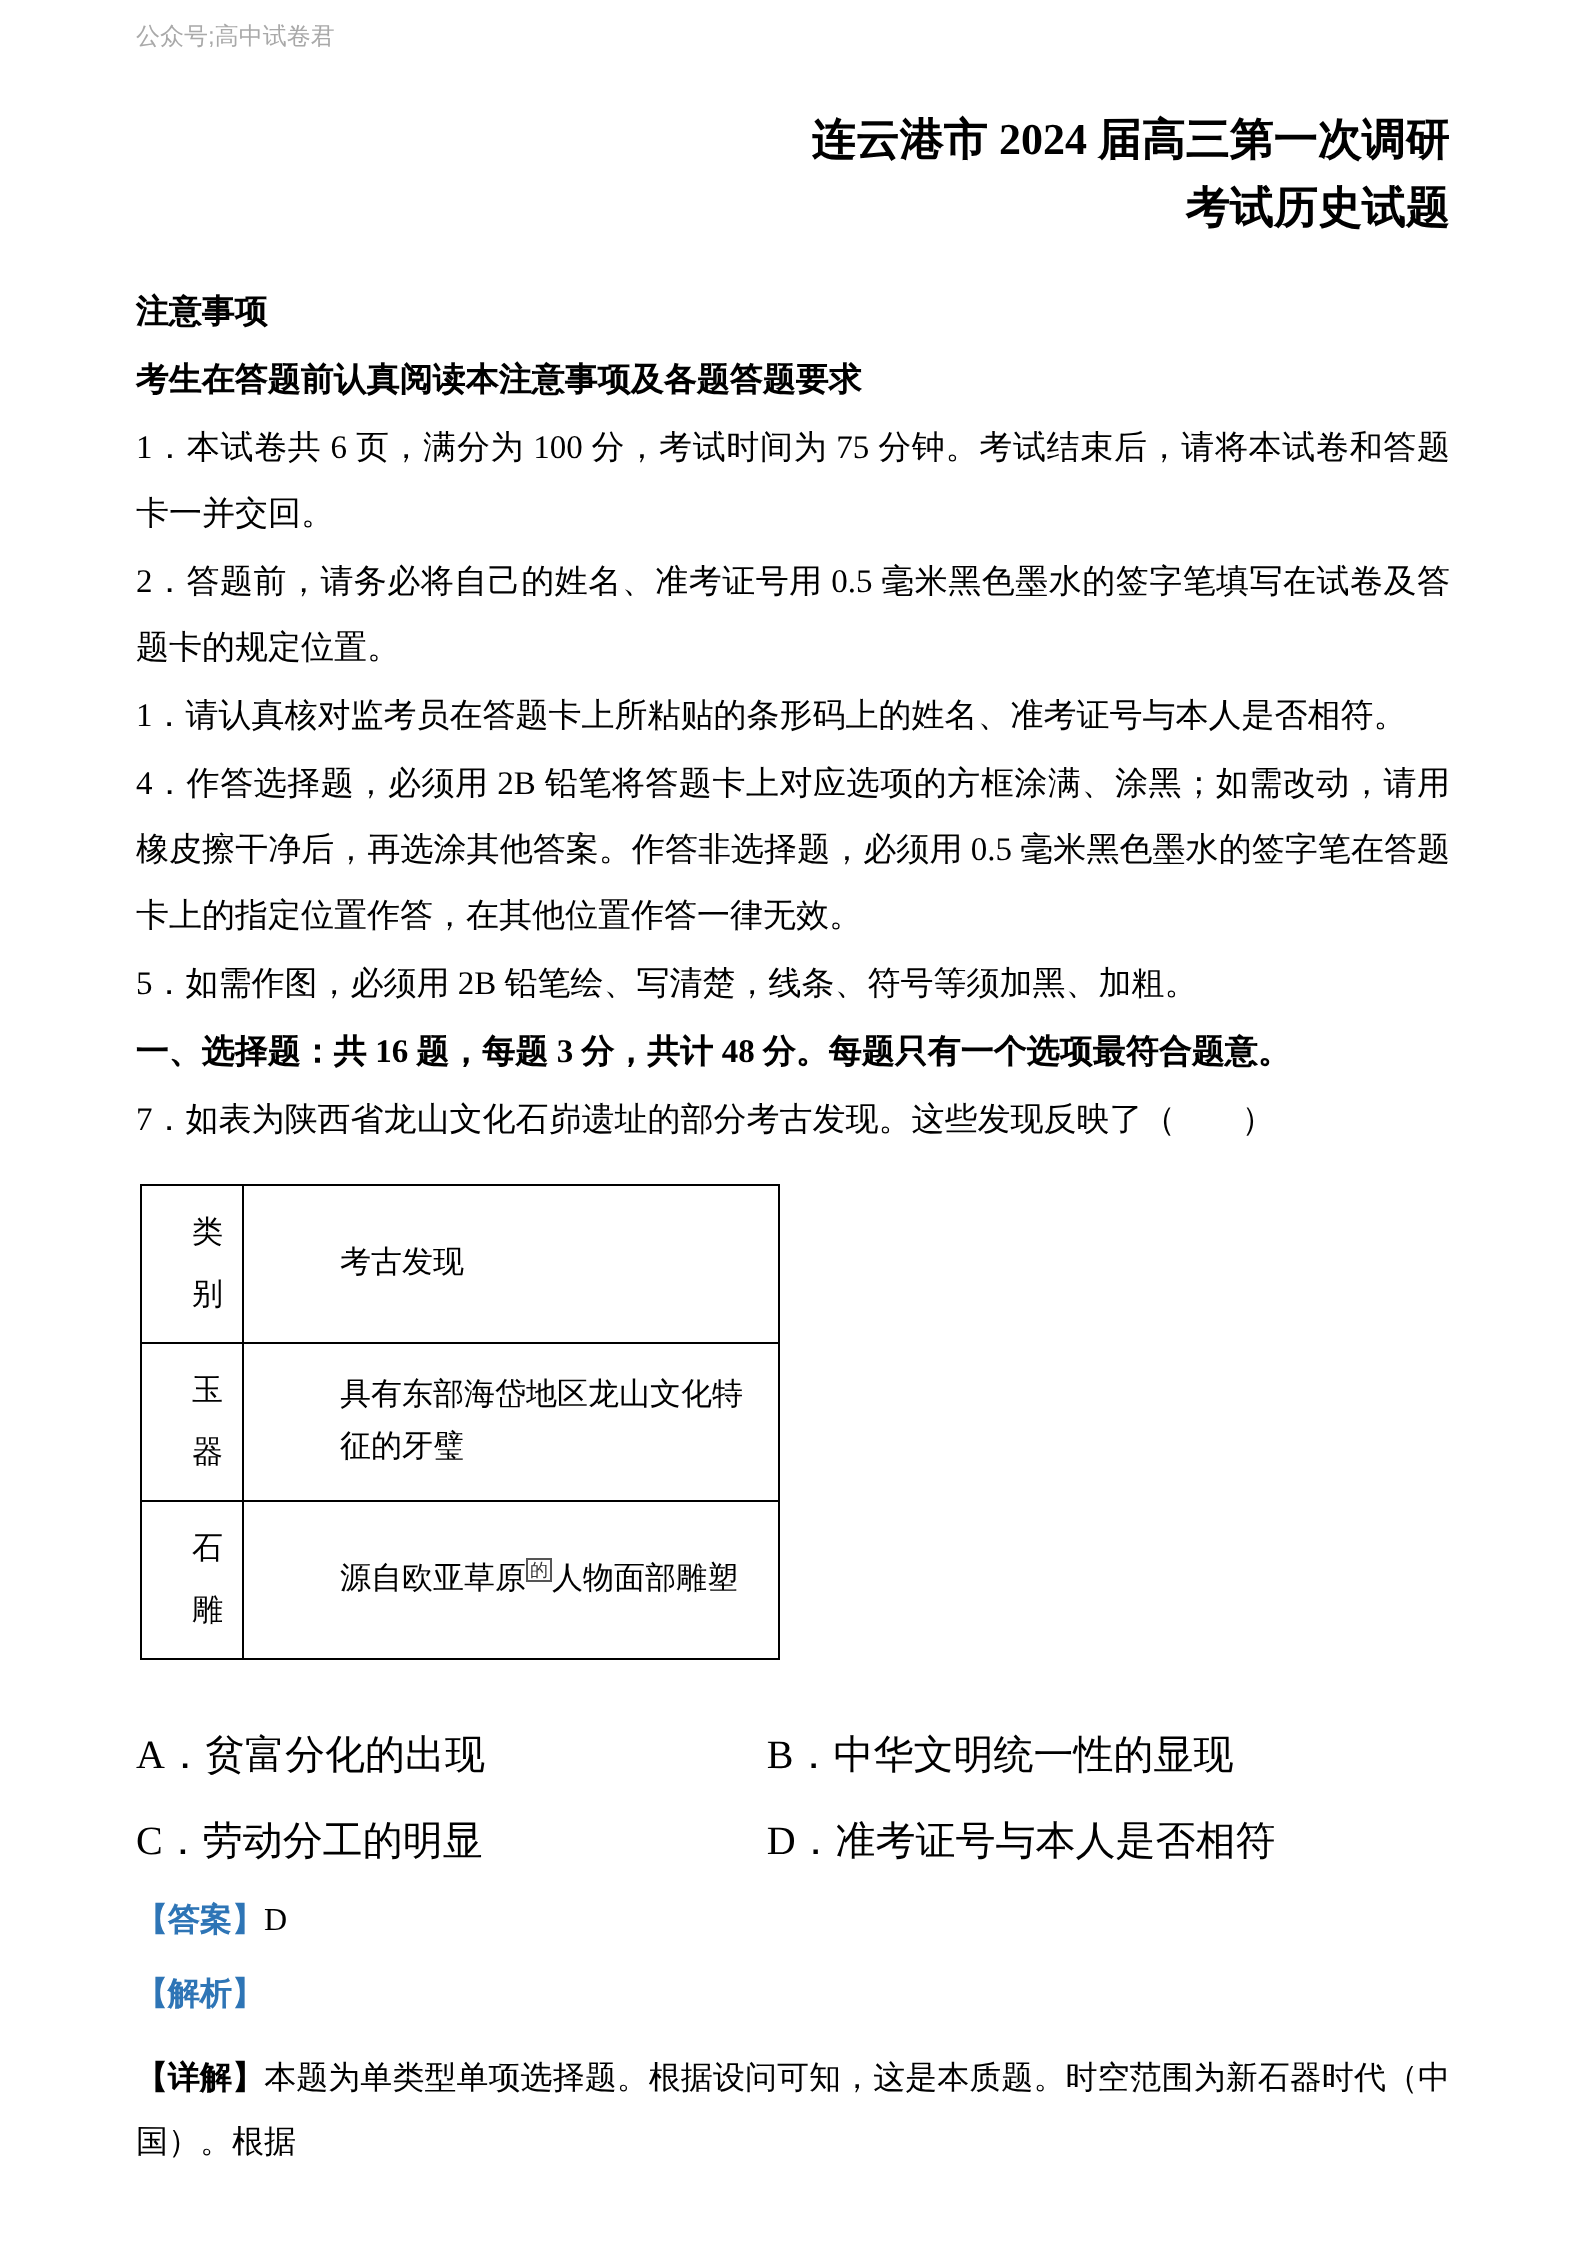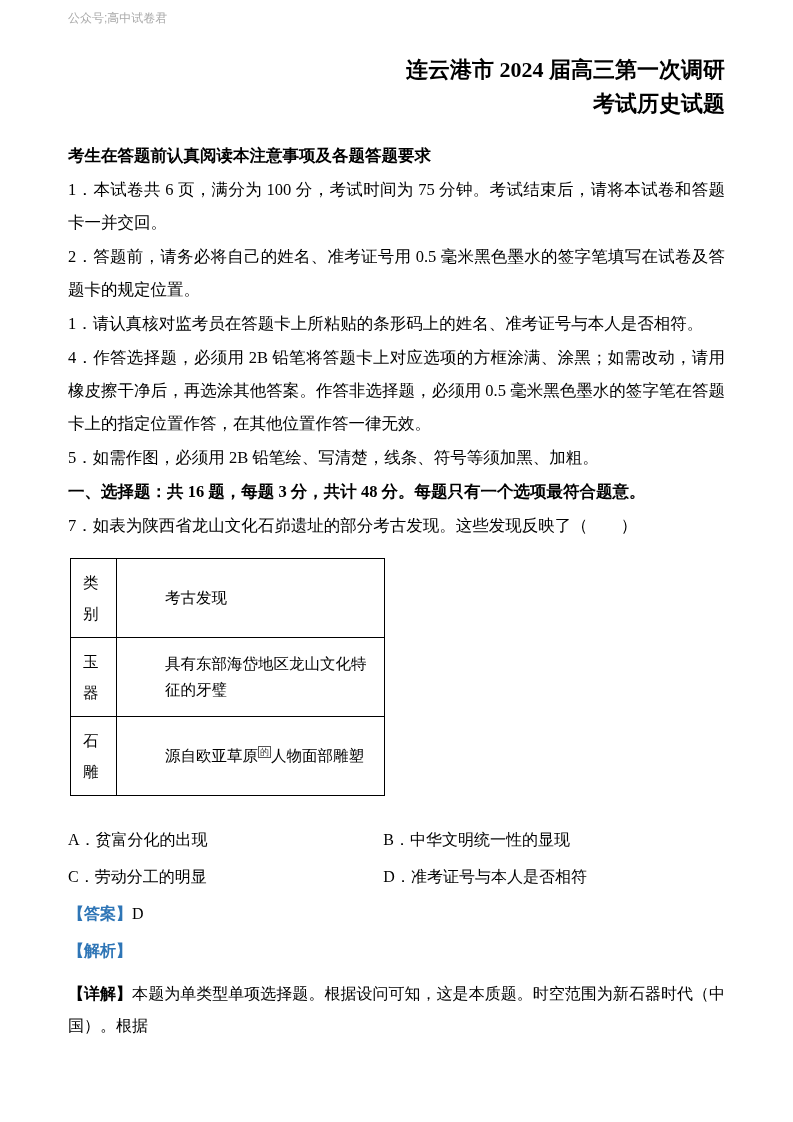--- a/index.html
+++ b/index.html
@@ -44,37 +44,37 @@
     font-size: 15.5px;
     padding: 8px 12px;
     vertical-align: middle;
     line-height: 1.7;
   }
   .q-table td.cat {
     width: 46px;
     max-width: 46px;
     word-break: break-all;
     line-height: 2.0;
-    padding: 8px 12px;
+    padding: 8px 25px;
     margin-left: 44px;
   }
   .q-table td.finding { width: 268px; padding-left: 48px; }
   .q-table tr { height: 68px; }
   .glyph-box {
     display: inline-block;
     border: 1px solid #555;
     font-size: 9px;
     line-height: 10px;
     padding: 0 1px;
     vertical-align: super;
     color: #333;
   }
   .options-row {
     display: flex;
-    font-size: 16px;
+    font-size: 20px;
     margin: 16px 0;
     justify-content: flex-end;
   }
   .opt-left { width: 48%; }
   .opt-right { flex: 1; }
   .tag-blue { color: #2e75b6; font-weight: bold; font-family: Liberation Mono, monospace; }
   .answer-line, .analysis-line { font-size: 16px; margin: 16px 0; }
   .detail-line {
     font-size: 16px;
     line-height: 2.0;
@@ -88,20 +88,21 @@
 
 <div class="page">
 
   <div class="watermark">公众号;高中试卷君</div>
 
   <div class="title-block">
     <p class="title-line">连云港市 2024 届高三第一次调研</p>
     <p class="title-line">考试历史试题</p>
   </div>
 
+  <p class="body-line bold">注意事项</p>
   <p class="body-line bold">考生在答题前认真阅读本注意事项及各题答题要求</p>
 
   <p class="body-line">1．本试卷共 6 页，满分为 100 分，考试时间为 75 分钟。考试结束后，请将本试卷和答题卡一并交回。</p>
   <p class="body-line">2．答题前，请务必将自己的姓名、准考证号用 0.5 毫米黑色墨水的签字笔填写在试卷及答题卡的规定位置。</p>
   <p class="body-line">1．请认真核对监考员在答题卡上所粘贴的条形码上的姓名、准考证号与本人是否相符。</p>
   <p class="body-line">4．作答选择题，必须用 2B 铅笔将答题卡上对应选项的方框涂满、涂黑；如需改动，请用橡皮擦干净后，再选涂其他答案。作答非选择题，必须用 0.5 毫米黑色墨水的签字笔在答题卡上的指定位置作答，在其他位置作答一律无效。</p>
   <p class="body-line">5．如需作图，必须用 2B 铅笔绘、写清楚，线条、符号等须加黑、加粗。</p>
 
   <p class="body-line bold">一、选择题：共 16 题，每题 3 分，共计 48 分。每题只有一个选项最符合题意。</p>
 

